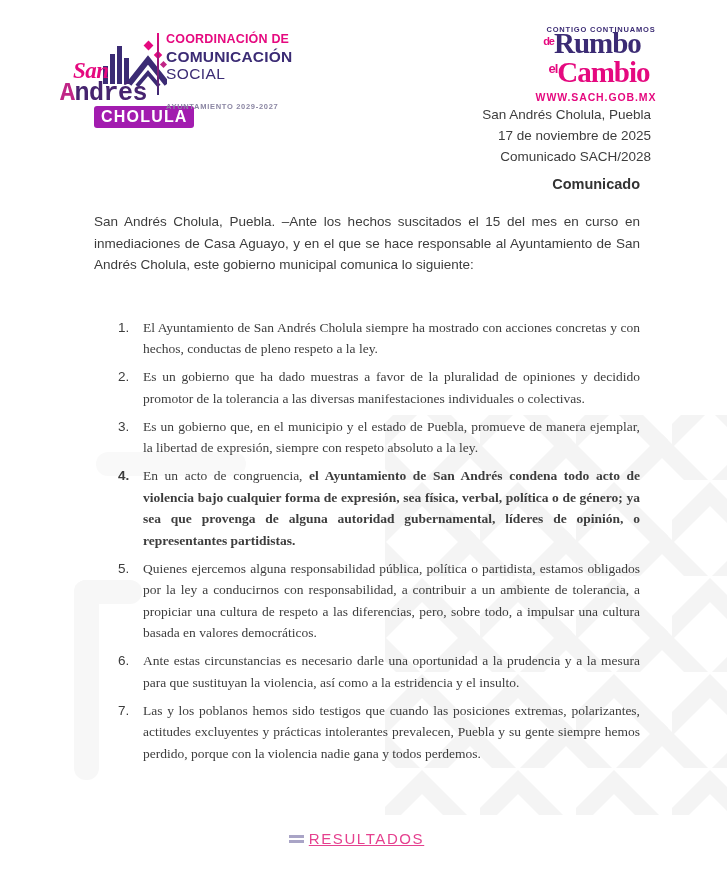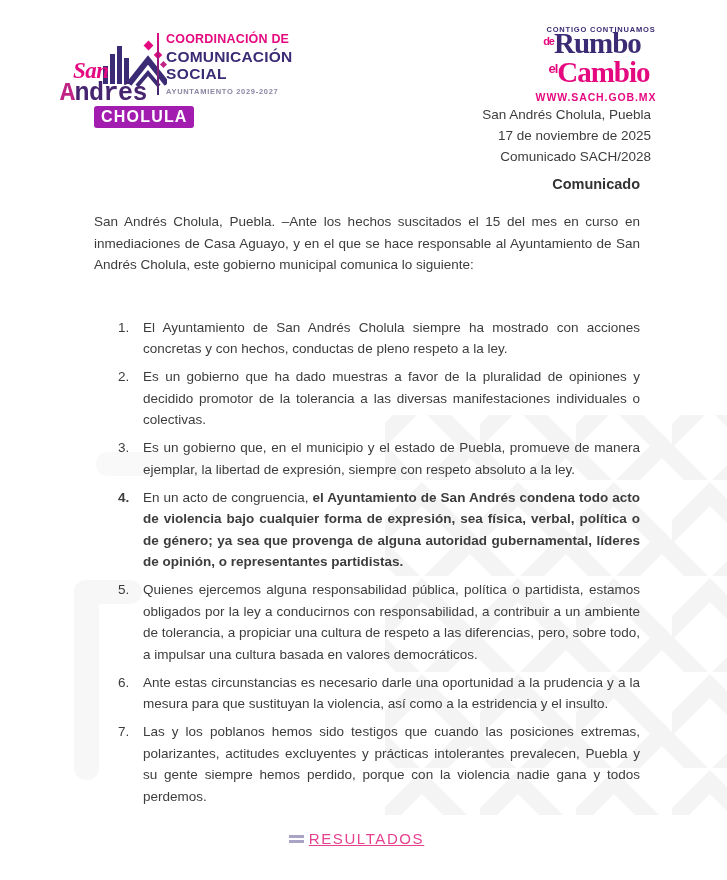--- a/index.html
+++ b/index.html
@@ -34,21 +34,21 @@
   }
 
   .header-divider {
     position:absolute; left:157px; top:33px; width:2px; height:62px;
     background:linear-gradient(180deg,#e5097f 0%, #3b2b74 100%);
   }
 
   .coord { position:absolute; left:166px; top:33px; line-height:1; }
   .coord-l1 { color:#e5097f; font-size:12.5px; font-weight:bold; letter-spacing:0.2px; margin-bottom:3px; }
   .coord-l2 { color:#3b2b74; font-size:15.5px; font-weight:800; letter-spacing:0.2px; margin-bottom:2px; }
-  .coord-l3 { color:#3b2b74; font-size:15.5px; font-weight:700; letter-spacing:0.4px; margin-bottom:6px; }
+  .coord-l3 { color:#3b2b74; font-size:15.5px; font-weight:400; letter-spacing:0.4px; margin-bottom:21px; }
   .coord-l4 { color:#8b86a3; font-size:7.5px; font-weight:bold; letter-spacing:0.7px; }
 
   
   .campaign { position:absolute; right:56px; top:26px; width:150px; text-align:center; line-height:1; }
   .campaign-tagline { color:#3b2b74; font-size:7.5px; font-weight:800; letter-spacing:0.8px; margin-bottom:1px; padding-left:10px; }
   .campaign-row { font-family:"Liberation Serif", serif; font-weight:bold; }
   .campaign-row .small { font-size:13px; color:#e5097f; font-family:"Liberation Sans",sans-serif; font-weight:800; position:relative; top:-9px; }
   .row-cambio { font-size:29px; color:#e5097f; letter-spacing:-1px; margin-left:6px; }
   .row-rumbo  { font-size:29px; color:#3b2b74; letter-spacing:-1px; margin-top:-6px; margin-left:-8px; }
   .row-rumbo .small { font-size:11px; top:-8px; }
@@ -60,21 +60,21 @@
     font-size:13.5px; line-height:21px; color:#3d3d3d;
   }
 
   
   .doc { position:absolute; left:94px; right:87px; top:176px; }
   .doc-title { text-align:right; font-size:14.5px; font-weight:bold; color:#333333; margin-bottom:19px; }
   .doc-intro { font-size:13.5px; line-height:21.5px; text-align:justify; color:#3d3d3d; margin-bottom:41px; }
   .doc-list { padding-left:24px; }
   .doc-item { display:flex; margin-bottom:6.5px; font-size:13.5px; line-height:21.5px; color:#3d3d3d; }
   .doc-item .num { flex:0 0 25px; }
-  .doc-item .itext { flex:1; text-align:justify; }
+  .doc-item .itext { flex:1; text-align:justify;font-family:Liberation Serif, serif; }
   .doc-item.bold-num .num { font-weight:bold; }
   .doc-item .itext b { font-weight:bold; }
 
   
   .footer-logo { position:absolute; left:0; right:0; top:829px; text-align:center; line-height:1; }
   .fl-row { display:flex; justify-content:center; align-items:center; gap:5px; }
   .fl-row1 { margin-left:18px; }
   .fl-row2 { margin-top:2px; margin-left:-14px; }
   .fl-gobierno { color:#3b2b74; font-size:13.5px; font-weight:800; letter-spacing:0.3px; }
   .fl-resultados { color:#e5418f; font-size:15px; font-weight:400; letter-spacing:1.6px;text-decoration:underline; }

